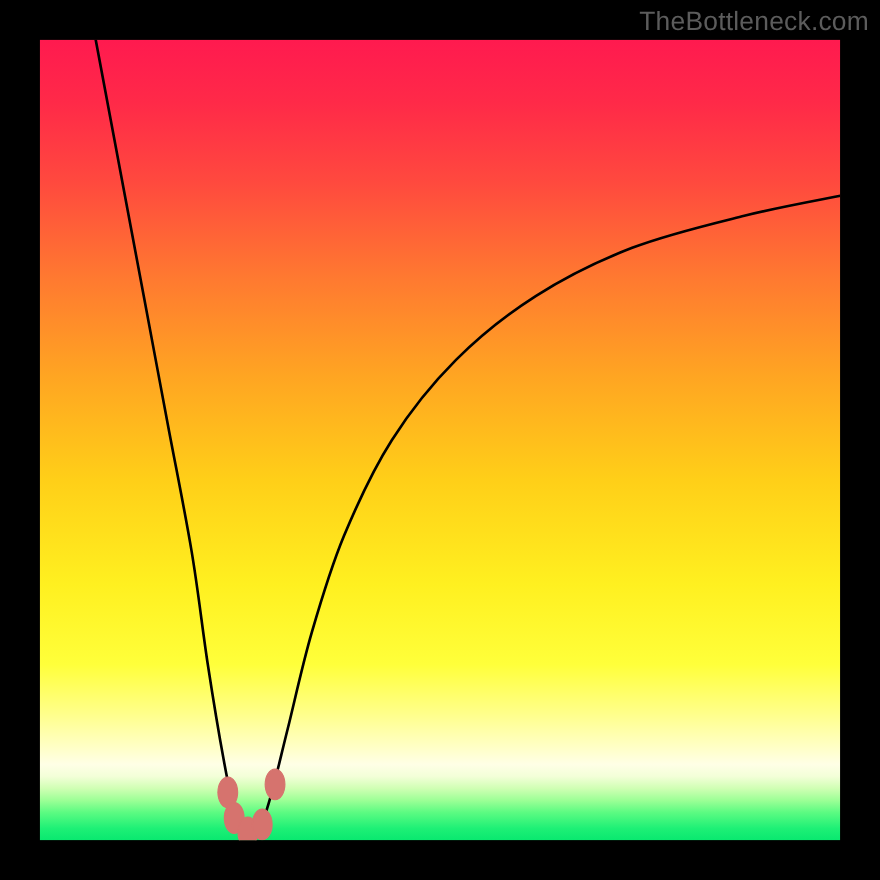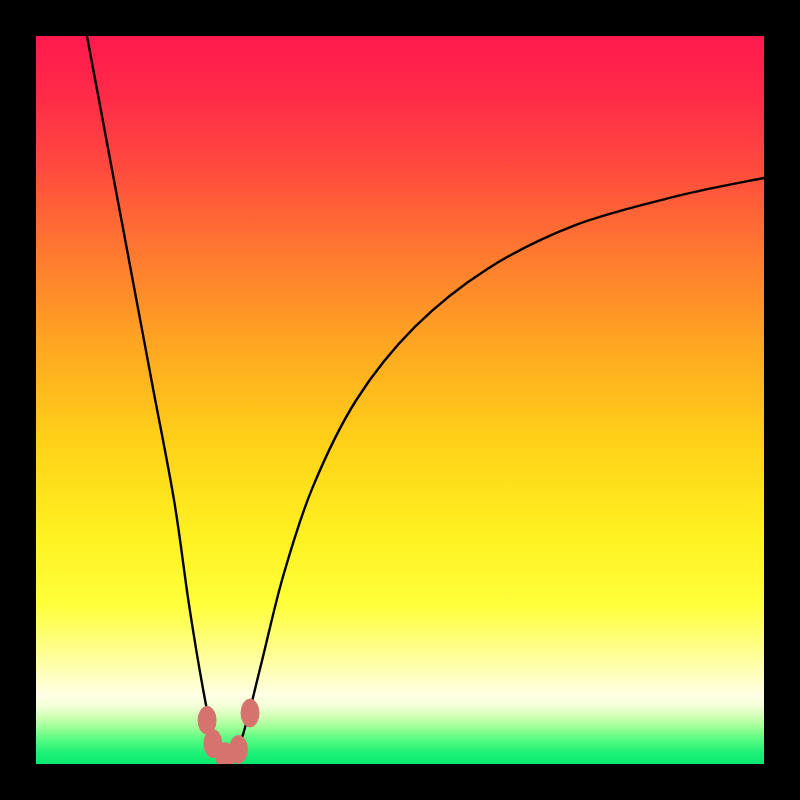--- a/index.html
+++ b/index.html
@@ -43,20 +43,21 @@
   }
   svg.curve {
     position: absolute;
     inset: 0;
   }
 </style>
 </head>
 <body>
 
 <div class="frame">
+  <div class="watermark">TheBottleneck.com</div>
 
   <div class="plot">
     <svg class="gradient" width="728" height="728" viewBox="0 0 728 728" preserveAspectRatio="none">
       <defs>
         <linearGradient id="bg" x1="0" y1="0" x2="0" y2="1">
             <stop offset="0.00%" stop-color="#ff1a4f"></stop>
             <stop offset="8.00%" stop-color="#ff2a48"></stop>
             <stop offset="18.00%" stop-color="#ff4a3e"></stop>
             <stop offset="30.00%" stop-color="#ff7a30"></stop>
             <stop offset="42.00%" stop-color="#ffa522"></stop>

